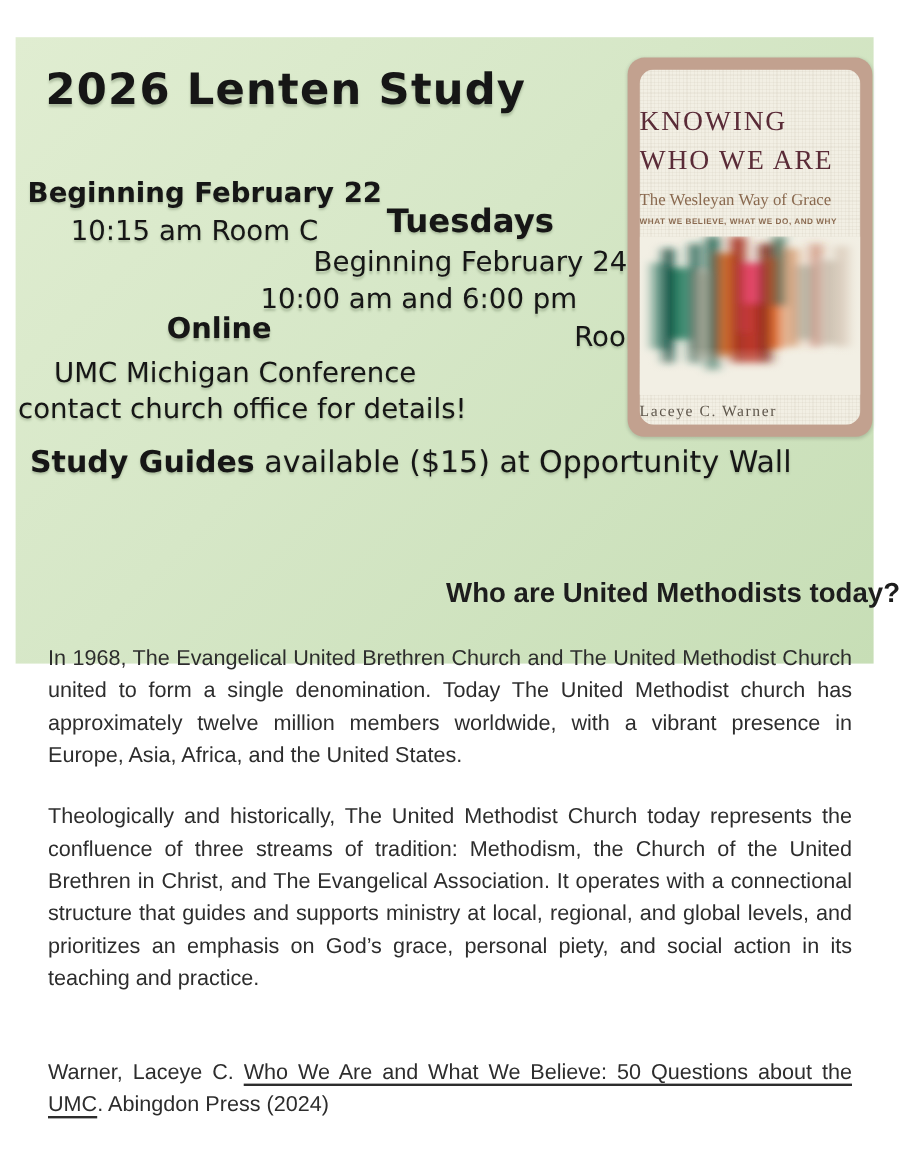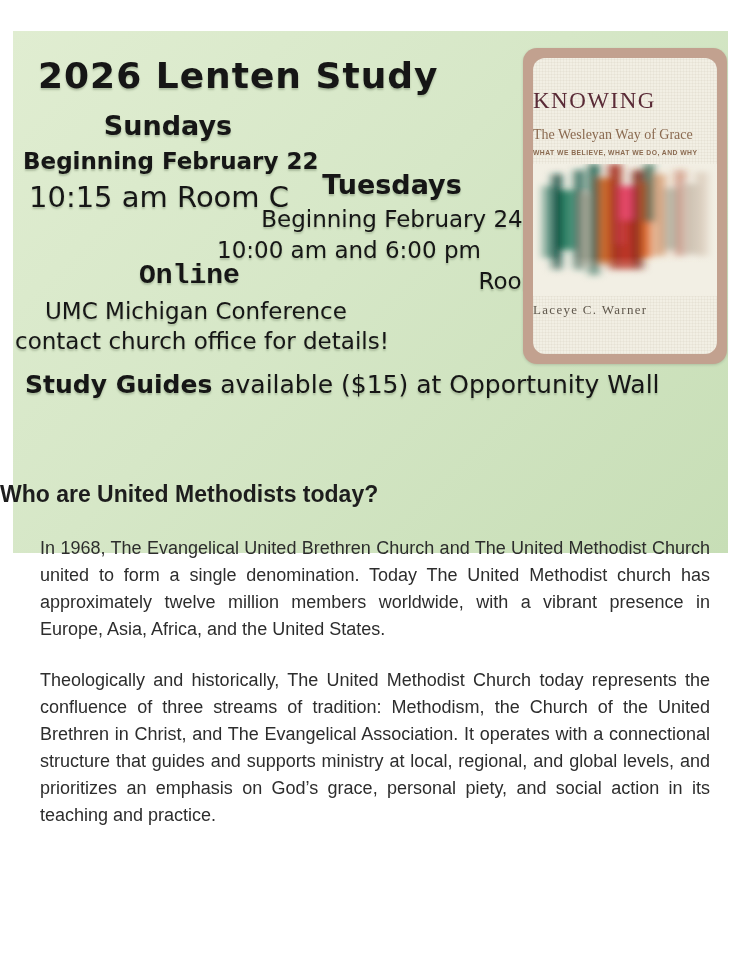--- a/index.html
+++ b/index.html
@@ -8,26 +8,26 @@
 
   
   .banner{position:absolute;left:13px;top:11px;width:715px;height:522px;
           background:linear-gradient(135deg,#e0edd1 0%,#d6e7c7 45%,#c7deb6 100%);
           font-family:"DejaVu Sans",sans-serif;color:#161616;margin-top:20px;}
   .b-line{position:absolute;white-space:nowrap;
           text-shadow:0 2px 2px rgba(70,90,60,.30);}
   .flyer-title{left:25px;top:24px;font-size:36px;font-weight:bold;letter-spacing:1px;}
   .sun-h {left:10px;width:290px;top:79px;font-size:27px;font-weight:bold;text-align:center;}
   .sun-1 {left:10px;width:290px;top:117px;font-size:23px;text-align:center;font-weight:bold;}
-  .sun-2 {left:16px;width:290px;top:149px;font-size:29px;text-align:left;}
+  .sun-2 {left:4px;width:290px;top:149px;font-size:23px;text-align:center;}
   .tue-h {left:204px;width:350px;top:138px;font-size:27px;font-weight:bold;text-align:center;}
   .tue-1 {left:204px;width:350px;top:175px;font-size:23px;text-align:center;}
   .tue-2 {left:204px;width:350px;top:206px;font-size:23px;text-align:left;}
   .tue-3 {left:204px;width:350px;top:237px;font-size:23px;text-align:right;}
-  .online-h{left:126px;top:229px;font-size:28px;font-weight:bold;font-family:Liberation Mono, monospace;}
+  .online-h{left:126px;top:229px;font-size:24px;font-weight:bold;}
   .umc-1 {left:32px;top:267px;font-size:23px;}
   .umc-2 {left:2px;top:297px;font-size:23px;}
   .guides{left:12px;top:339px;width:700px;font-size:25px;}
   .guides b{font-weight:bold;}
 
   
   .cover{position:absolute;left:510px;top:17px;width:204px;height:316px;box-sizing:border-box;
          background:#c2a18f;border-radius:14px;padding:10px;
          box-shadow:0 1px 3px rgba(0,0,0,.15);}
   .cover-inner{width:184px;height:296px;background:#f2efe4;border-radius:12px;overflow:hidden;
@@ -36,56 +36,56 @@
          font-family:"Liberation Serif",serif;}
   .cover-title{margin-top:26px;font-size:23px;line-height:33px;letter-spacing:1.5px;
          color:#5a2b37;font-weight:500;}
   .cover-sub{margin-top:10px;font-size:14px;color:#8a6a50;}
   .cover-tag{margin-top:6px;font-size:6.8px;font-weight:bold;letter-spacing:.45px;color:#8a6a50;
          font-family:"Liberation Sans",sans-serif;}
   .cover-art{display:block;margin-top:8px;width:184px;height:132px;}
   .cover-author{margin-top:6px;font-size:13px;letter-spacing:1.3px;color:#5f574c;}
 
   
-  .a-head{position:absolute;left:0;right:0;top:462px;text-align:left;
-          font-size:23px;font-weight:bold;color:#1d1d1d;}
+  .a-head{position:absolute;left:0;right:0;top:462px;text-align:right;
+          font-size:23px;font-weight:bold;color:#1d1d1d;padding-left:16px;}
   .a-p{position:absolute;left:24px;right:24px;font-size:18px;line-height:27px;
        text-align:justify;color:#2d2d2d;margin:16px;}
   .p1{top:519px;}
   .p2{top:651px;}
   .cite{top:864px;line-height:26.5px;}
   .cite .u{text-decoration:underline;text-decoration-thickness:1.5px;text-underline-offset:4px;}
 </style>
 </head>
 <body>
 
 <div class="page">
 
   <section class="banner">
     <div class="b-line flyer-title">2026 Lenten Study</div>
 
-    <div class="b-line sun-h">Sundays</div>
     <div class="b-line sun-1">Beginning February 22</div>
     <div class="b-line sun-2">10:15 am Room C</div>
 
     <div class="b-line tue-h">Tuesdays</div>
     <div class="b-line tue-1">Beginning February 24</div>
     <div class="b-line tue-2">10:00 am and 6:00 pm</div>
     <div class="b-line tue-3">Room A</div>
 
     <div class="b-line online-h">Online</div>
     <div class="b-line umc-2">contact church office for details!</div>
     <div class="b-line umc-1">UMC Michigan Conference</div>
 
     <div class="b-line guides"><b>Study Guides</b><span> available ($15) at Opportunity Wall</span></div>
 
     <div class="cover">
       <div class="cover-inner">
         <div class="cover-title">
           <div>KNOWING</div>
+          <div>WHO WE ARE</div>
         </div>
         <div class="cover-sub">The Wesleyan Way of Grace</div>
         <div class="cover-tag">WHAT WE BELIEVE, WHAT WE DO, AND WHY</div>
         <svg class="cover-art" viewBox="0 0 184 132" xmlns="http://www.w3.org/2000/svg">
           <defs>
             <filter id="smear" x="-30%" y="-30%" width="160%" height="160%">
               <feGaussianBlur stdDeviation="5 3"></feGaussianBlur>
             </filter>
             <linearGradient id="fadeB" x1="0" y1="0" x2="0" y2="1">
               <stop offset="0" stop-color="#f2efe4" stop-opacity="0"></stop>
@@ -126,14 +126,15 @@
           <rect x="158" y="0" width="26" height="132" fill="url(#fadeR)"></rect>
         </svg>
         <div class="cover-author">Laceye C. Warner</div>
       </div>
     </div>
   </section>
 
   <h2 class="a-head">Who are United Methodists today?</h2>
   <p class="a-p p1">In 1968, The Evangelical United Brethren Church and The United Methodist Church united to form a single denomination. Today The United Methodist church has approximately twelve million members worldwide, with a vibrant presence in Europe, Asia, Africa, and the United States.</p>
   <p class="a-p p2">Theologically and historically, The United Methodist Church today represents the confluence of three streams of tradition: Methodism, the Church of the United Brethren in Christ, and The Evangelical Association. It operates with a connectional structure that guides and supports ministry at local, regional, and global levels, and prioritizes an emphasis on God’s grace, personal piety, and social action in its teaching and practice.</p>
+  <p class="a-p cite"><span>Warner, Laceye C. </span><span class="u">Who We Are and What We Believe: 50 Questions about the UMC</span><span>. Abingdon Press (2024)</span></p>
 
 </div>
 
 </body></html>

